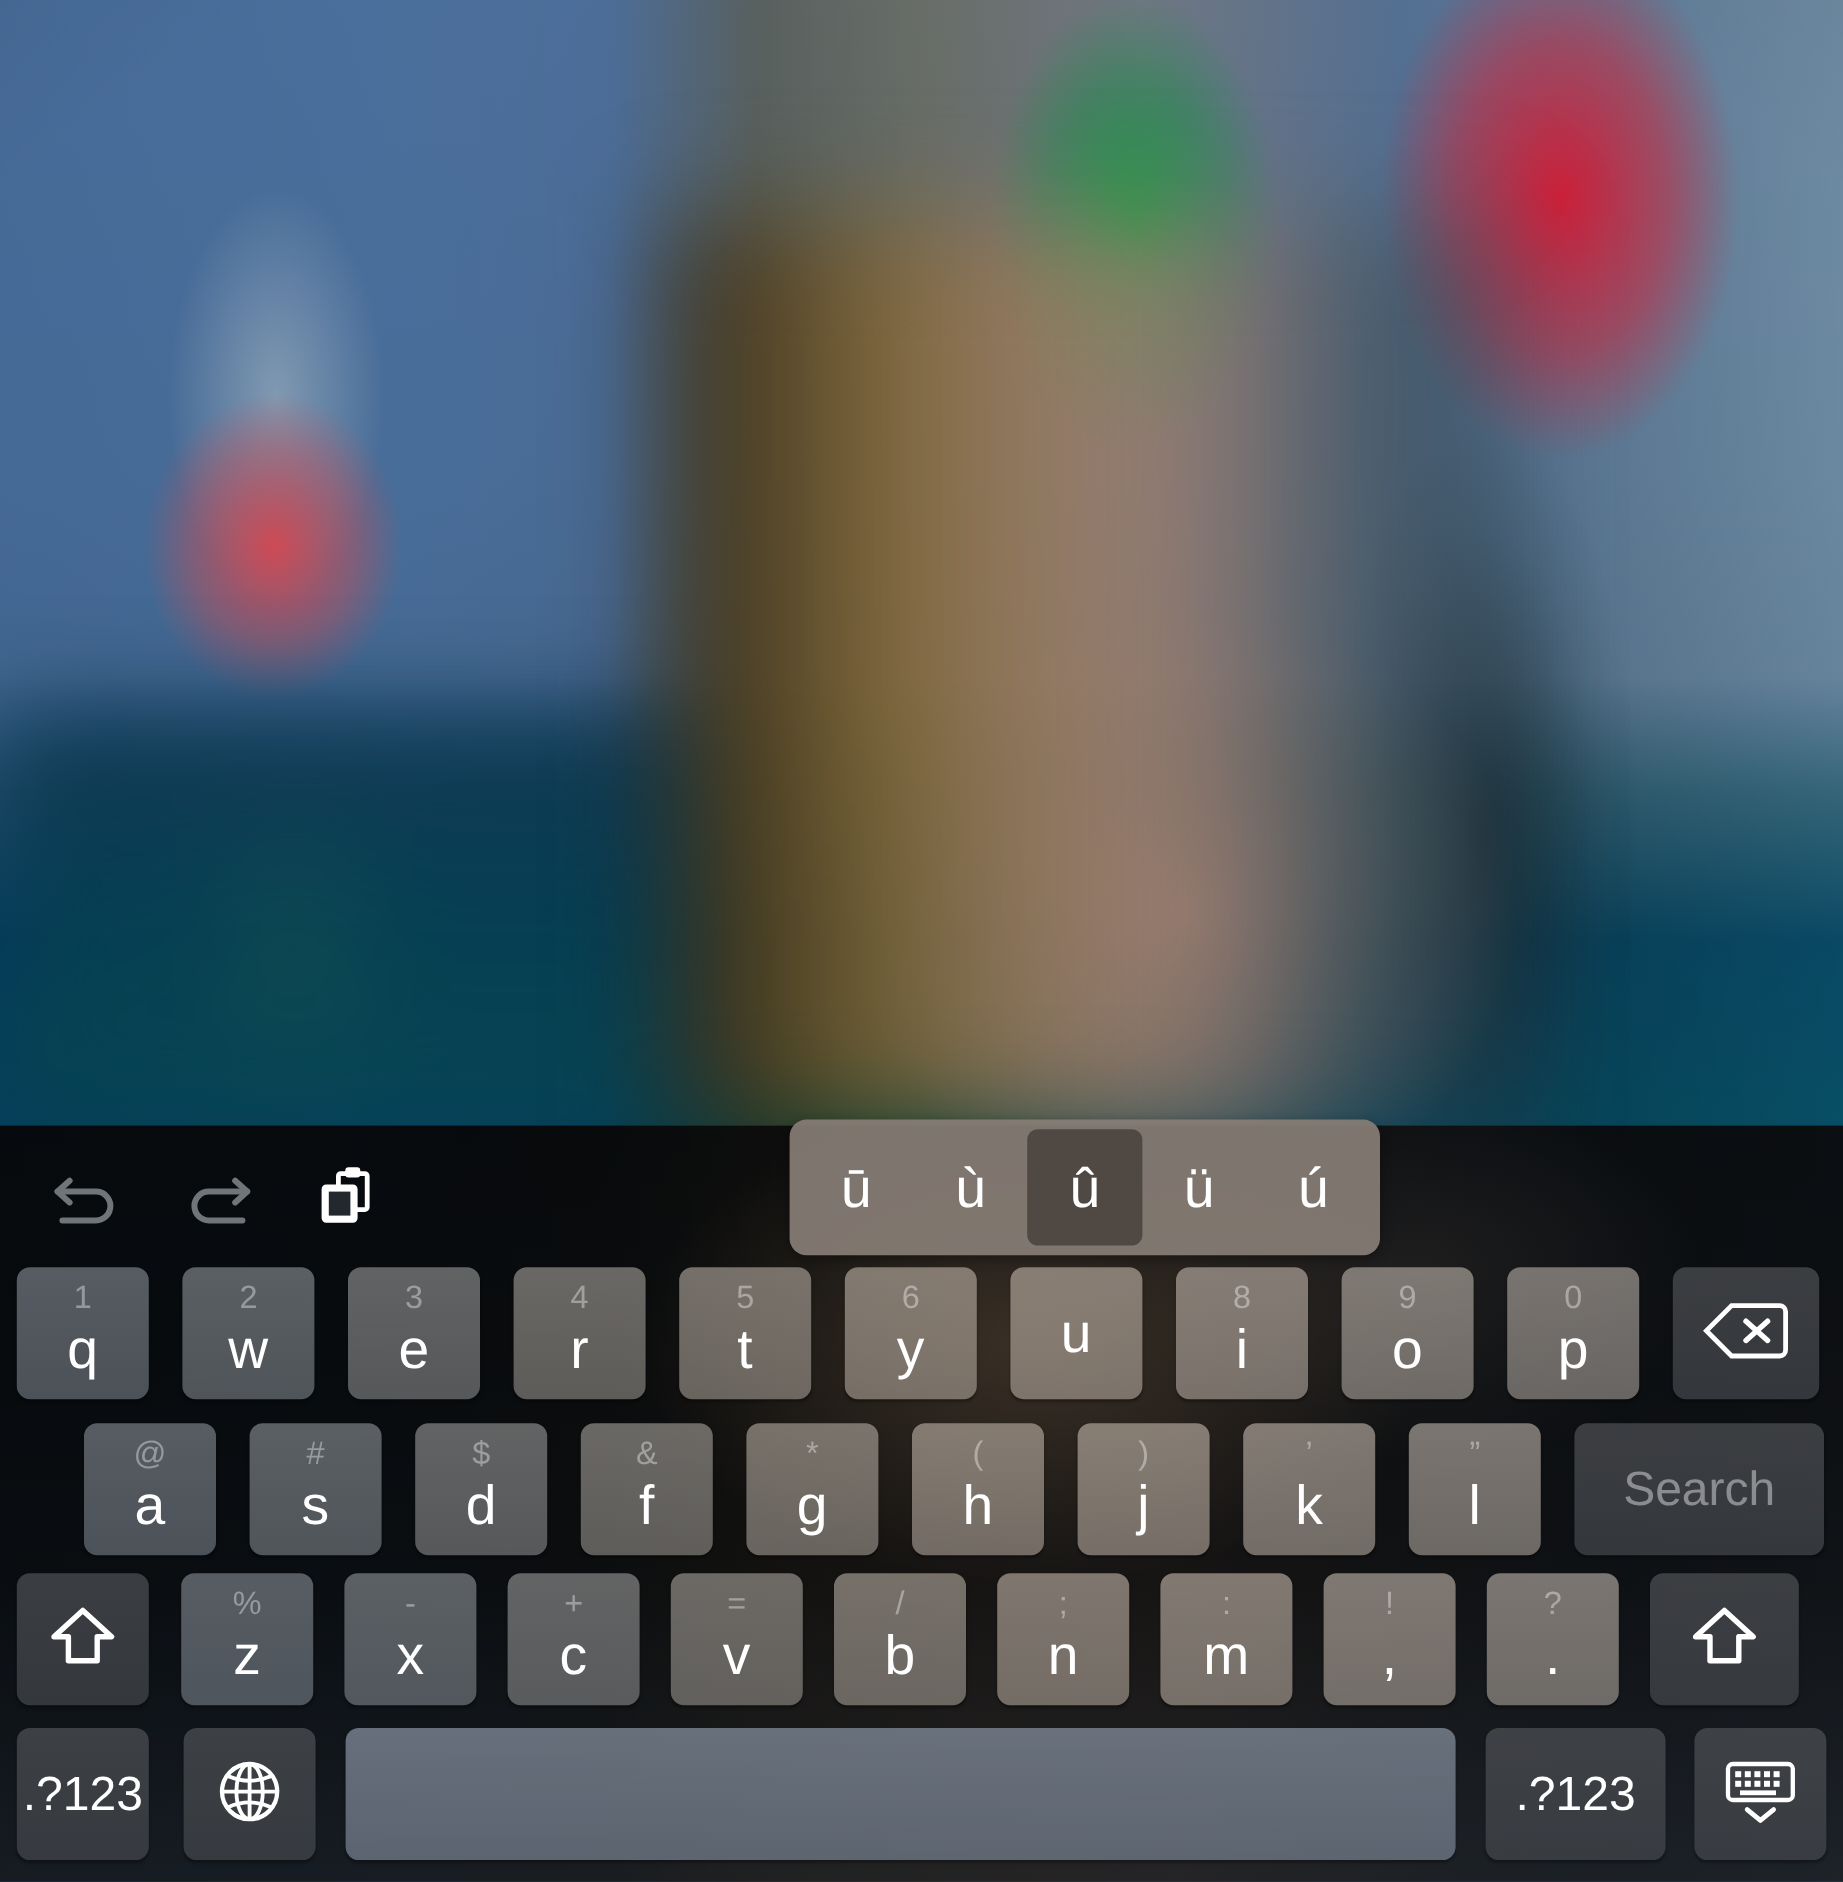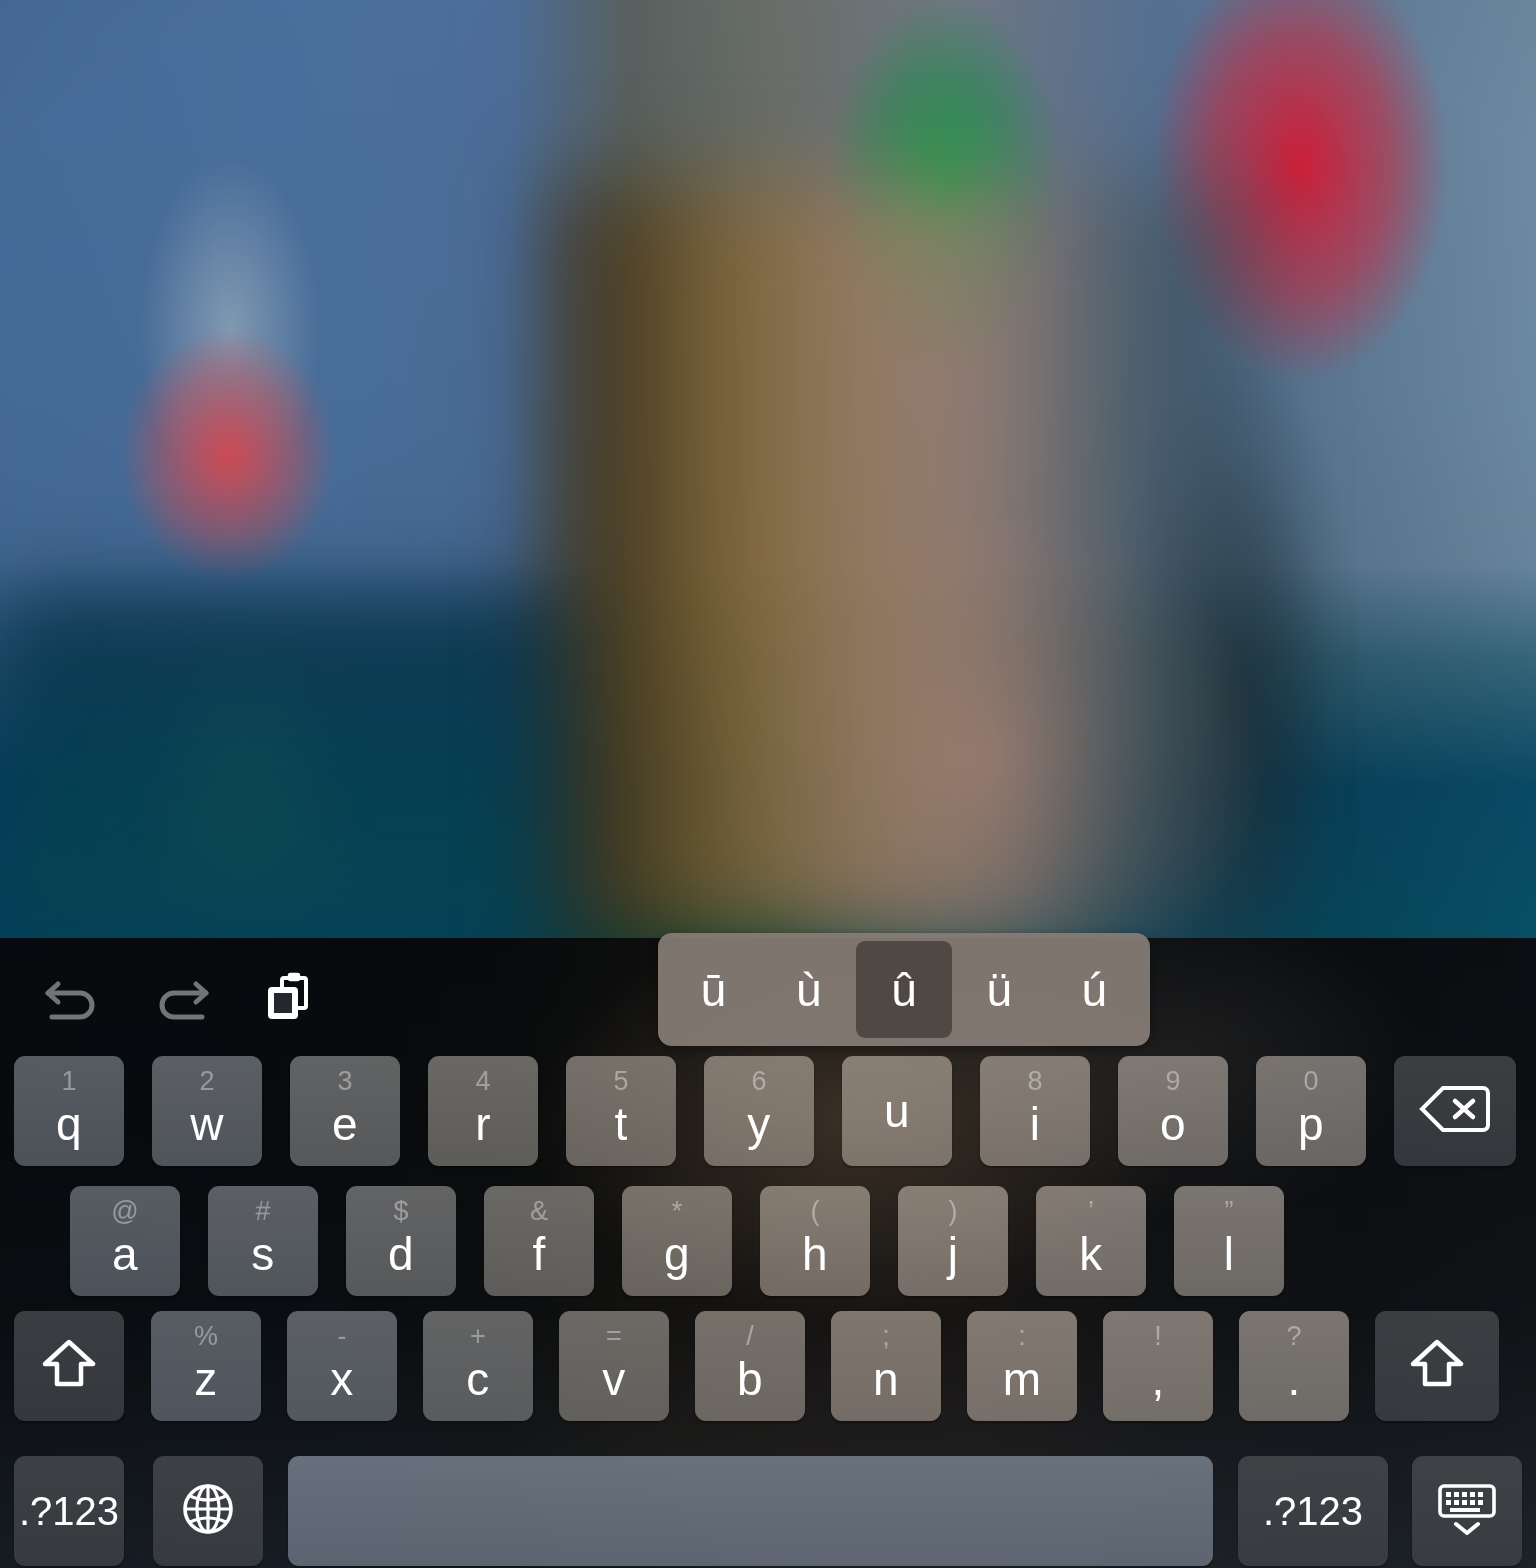--- a/index.html
+++ b/index.html
@@ -105,21 +105,21 @@
     display:flex; align-items:center; gap:46px; padding-left:42px;
   }
   .tool-btn { width:62px; height:62px; display:flex; align-items:center; justify-content:center; }
   .tool-btn svg { display:block; }
 
   
   .krow { position:absolute; display:flex; }
   #row1 { left:0; top:118px; width:1536px; }
   #row2 { left:0; top:248px; width:1536px; }
   #row3 { left:0; top:373px; width:1536px; }
-  #row4 { left:0; top:502px; width:1536px;margin-top:16px; }
+  #row4 { left:0; top:502px; width:1536px; }
 
   .key {
     position:relative;
     height:110px;
     border-radius:11px;
     display:flex; align-items:center; justify-content:center;
     box-shadow:0 2px 2px rgba(0,0,0,0.30);
     flex:none;
   }
   .key .letter {
@@ -302,20 +302,23 @@
         <span class="alt">)</span>
         <span class="letter">j</span>
       </div>
       <div class="key lk c7 has-alt" style="margin-left:28px;width:110px;">
         <span class="alt">’</span>
         <span class="letter">k</span>
       </div>
       <div class="key lk c8 has-alt" style="margin-left:28px;width:110px;">
         <span class="alt">”</span>
         <span class="letter">l</span>
+      </div>
+      <div class="key fk dim" style="margin-left:28px;width:208px;">
+        <span class="fklabel">Search</span>
       </div>
     </div>
 
     <div class="krow" id="row3">
       <div class="key fk" style="margin-left:14px;width:110px;">
         <span>
           <svg width="54" height="52" viewBox="0 0 54 52">
             <path d="M27 4 L51 26 H39 V46 H15 V26 H3 Z" fill="none" stroke="#ffffff" stroke-width="4.5" stroke-linejoin="round"></path>
           </svg>
         </span>

